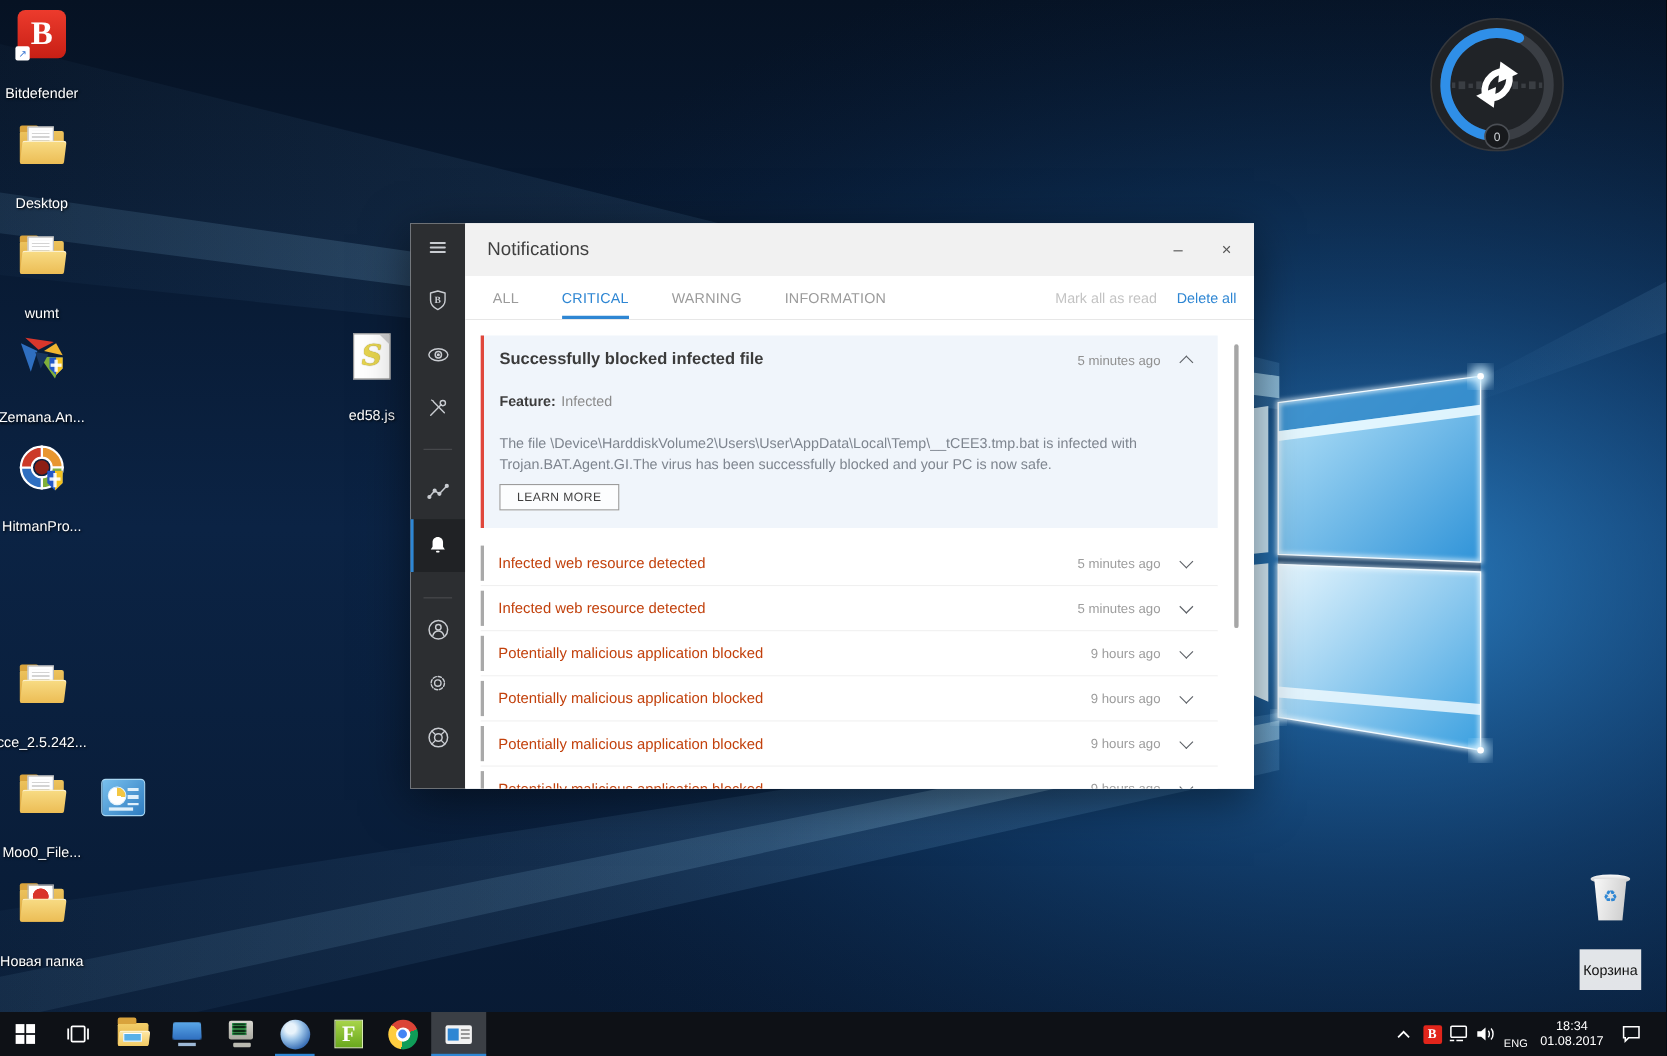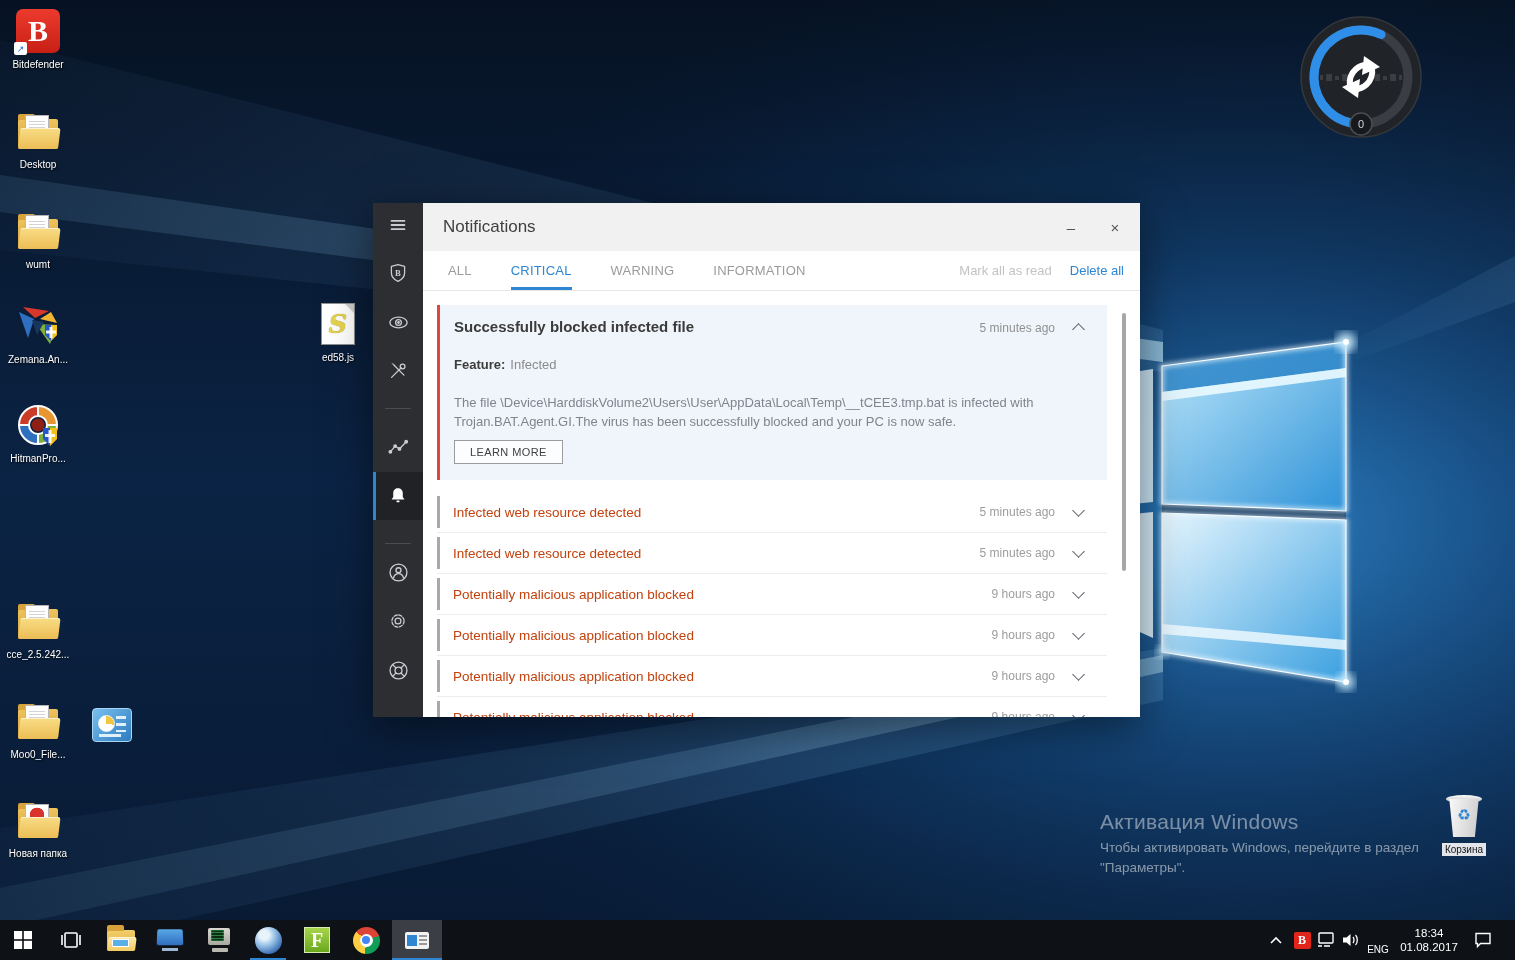--- a/index.html
+++ b/index.html
@@ -5,21 +5,21 @@
   * { margin:0; padding:0; box-sizing:border-box; }
   html,body { width:1515px; height:960px; overflow:hidden; background:#000; }
   body { font-family:"Liberation Sans", sans-serif; }
   .screen { position:relative; width:1515px; height:960px; overflow:hidden; }
 
   
   .wall { position:absolute; inset:0; z-index:0; }
 
   
   .dcell { position:absolute; left:0; width:76px; display:flex; flex-direction:column; align-items:center; gap:4px; z-index:2; cursor:default; }
-  .dlabel { font-size:10px; color:#fff; text-shadow:1px 1px 2px rgba(0,0,0,.9); text-align:center; line-height:13px; max-width:86px; white-space:nowrap; }
+  .dlabel { font-size:13px; color:#fff; text-shadow:1px 1px 2px rgba(0,0,0,.9); text-align:center; line-height:13px; max-width:86px; white-space:nowrap;margin-top:20px; }
   .icbox { width:48px; height:46px; display:flex; align-items:center; justify-content:center; position:relative; }
 
   .folder { width:40px; height:30px; position:relative; margin-top:6px; }
   .folder .back { position:absolute; inset:0; background:linear-gradient(#edc35d,#d9a33c); border-radius:2px; }
   .folder .back:before { content:""; position:absolute; top:-5px; left:0; width:17px; height:6px; background:#d9a33c; border-radius:2px 2px 0 0; }
   .folder .paper { position:absolute; left:7px; top:-4px; width:24px; height:24px; background:#fdfdfd; border:1px solid #b5b5b5; }
   .folder .paper .lines { position:absolute; left:3px; top:3px; right:3px; bottom:3px; background:repeating-linear-gradient(#fff 0 2px, #c9c9c9 2px 3px); opacity:.8; }
   .folder .front { position:absolute; left:0; bottom:0; width:100%; height:21px; background:linear-gradient(#f8dc85,#ecbd55); border-radius:2px 3px 2px 2px; transform:skewX(-7deg); transform-origin:bottom left; box-shadow:inset 0 1px 0 rgba(255,255,255,.6); }
   .paper-red { background:radial-gradient(circle at 50% 45%, #d9342b 0 7px, #fff 7.5px) !important; }
 
@@ -326,28 +326,23 @@
 </div>
 
 <div class="dcell" style="left:1432px; top:793px; width:64px;">
   <div class="icbox">
         <div class="bin-ic">
           <div class="rim"></div>
           <div class="body"></div>
           <div class="rec">♻</div>
         </div>
       </div>
-  <div class="dlabel" style="background:rgba(250,250,250,.9); color:#111; text-shadow:none; padding:0 3px;">Корзина</div>
-</div>
-
-<div class="watermark">
-  <div class="t">Активация Windows</div>
-  <div class="l" style="margin-top:4px">Чтобы активировать Windows, перейдите в раздел</div>
-  <div class="l" style="margin-top:0">"Параметры".</div>
-</div>
+  <div class="dlabel" style="background:rgba(250,250,250,.9); color:#111; text-shadow:none; padding:12px 3px;">Корзина</div>
+</div>
+
 
 <div class="widget">
   <svg width="122" height="122" viewBox="0 0 122 122">
     <circle cx="61" cy="61" r="60" fill="#202327" stroke="#34373c" stroke-width="1.5"></circle>
     <g opacity="0.3">
       <rect x="14" y="57" width="3" height="9" fill="#787d84"></rect>
           <rect x="20" y="59" width="3" height="5" fill="#787d84"></rect>
       <rect x="26" y="58" width="6" height="7" fill="#787d84"></rect>
           <rect x="35" y="60" width="4" height="4" fill="#787d84"></rect>
       <rect x="42" y="58" width="5" height="7" fill="#787d84"></rect>

